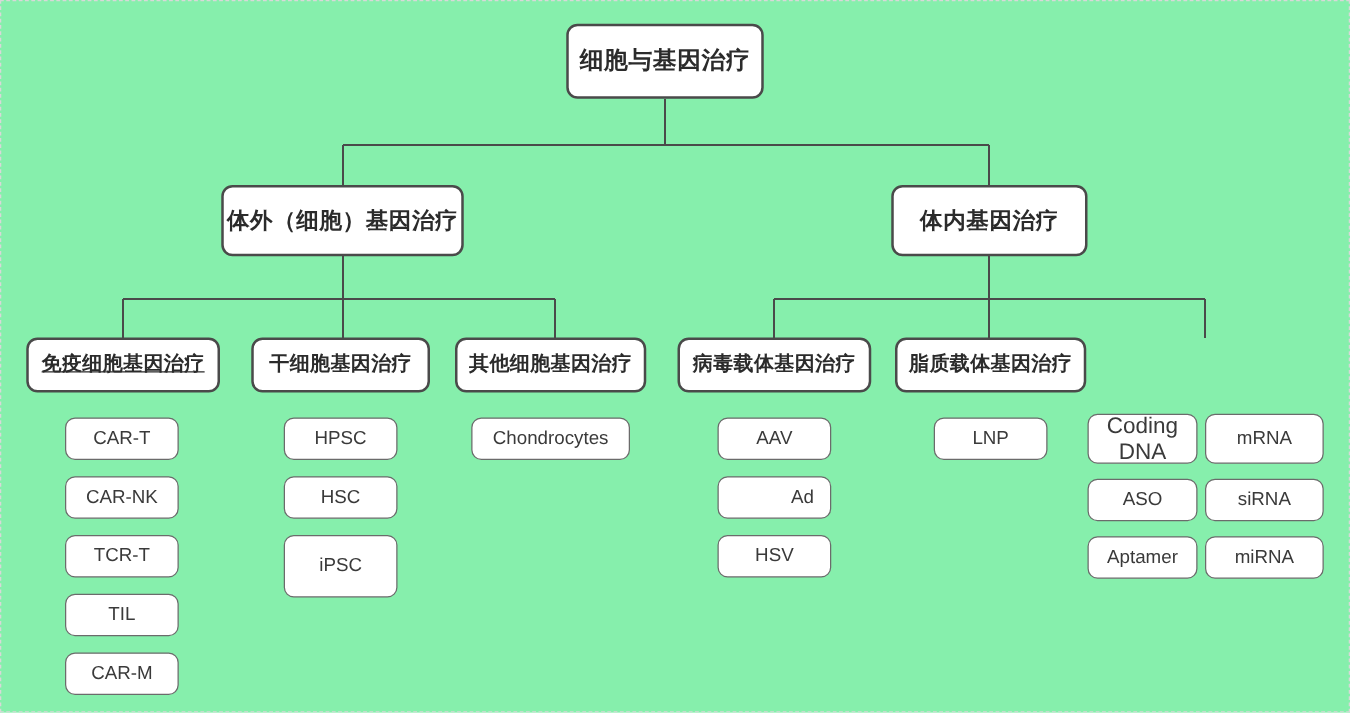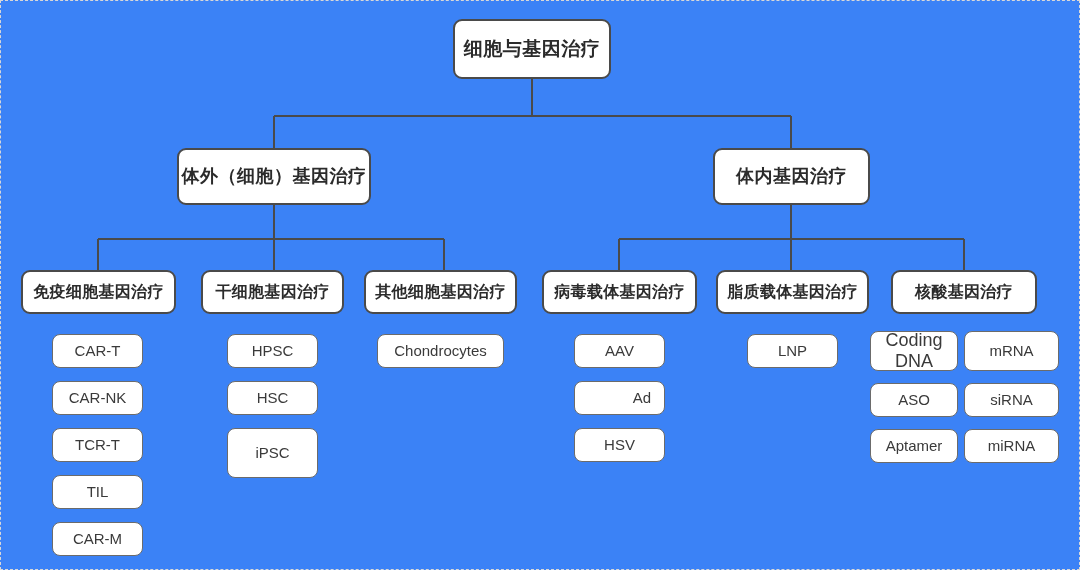--- a/index.html
+++ b/index.html
@@ -9,21 +9,21 @@
     height: 570px;
     background: #ffffff;
     font-family: "Liberation Sans", "DejaVu Sans", sans-serif;
     overflow: hidden;
   }
 
   #canvas {
     position: relative;
     width: 1080px;
     height: 570px;
-    background: #3b82f6;
+    background: #86efac;
     border: 1px dashed #d8d8d8;
   }
 
   
   #connectors {
     position: absolute;
     left: 0; top: 0;
     width: 1080px;
     height: 570px;
     pointer-events: none;
@@ -104,31 +104,30 @@
       <path d="M963,238 L963,269"></path>
     </g>
   </svg>
 
   <div class="node root" style="left:452px; top:18px; width:158px; height:60px;">细胞与基因治疗</div>
 
   <div class="node level2" style="left:176px; top:147px; width:194px; height:57px;">体外（细胞）基因治疗</div>
 
   <div class="node level2" style="left:712px; top:147px; width:157px; height:57px;">体内基因治疗</div>
 
-  <div class="node level3" style="left:20px; top:269px; width:155px; height:44px;">免疫细胞基因治疗</div>
+  <div class="node level3" style="left:20px; top:269px; width:155px; height:44px;text-decoration:underline;">免疫细胞基因治疗</div>
 
   <div class="node level3" style="left:200px; top:269px; width:143px; height:44px;">干细胞基因治疗</div>
 
   <div class="node level3" style="left:363px; top:269px; width:153px; height:44px;">其他细胞基因治疗</div>
 
   <div class="node level3" style="left:541px; top:269px; width:155px; height:44px;">病毒载体基因治疗</div>
 
   <div class="node level3" style="left:715px; top:269px; width:153px; height:44px;">脂质载体基因治疗</div>
 
-  <div class="node level3" style="left:890px; top:269px; width:146px; height:44px;">核酸基因治疗</div>
 
   <div class="node leaf" style="left:51px; top:333px; width:91px; height:34px;">CAR-T</div>
   <div class="node leaf" style="left:51px; top:380px; width:91px; height:34px;">CAR-NK</div>
   <div class="node leaf" style="left:51px; top:427px; width:91px; height:34px;">TCR-T</div>
   <div class="node leaf" style="left:51px; top:474px; width:91px; height:34px;">TIL</div>
   <div class="node leaf" style="left:51px; top:521px; width:91px; height:34px;">CAR-M</div>
 
   <div class="node leaf" style="left:226px; top:333px; width:91px; height:34px;">HPSC</div>
   <div class="node leaf" style="left:226px; top:380px; width:91px; height:34px;">HSC</div>
   <div class="node leaf" style="left:226px; top:427px; width:91px; height:50px;">iPSC</div>

